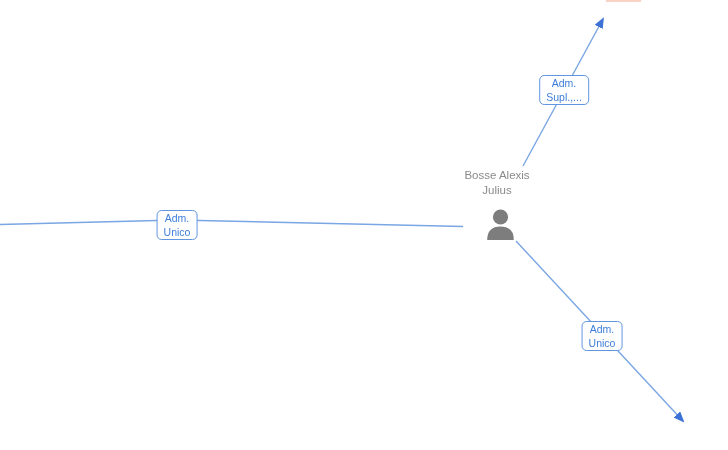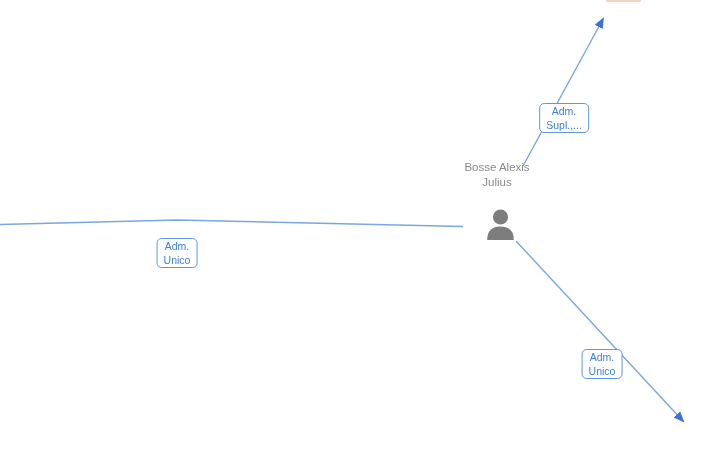--- a/index.html
+++ b/index.html
@@ -21,27 +21,27 @@
   .edges{position:absolute;left:0;top:0;}
   .edge-line{fill:none;stroke:var(--edge-color);stroke-width:1.4;}
   .node-fragment{
     position:absolute;left:606px;top:0;width:35px;height:2px;
     background:var(--fragment-pink);
   }
   .edge-label{
     position:absolute;transform:translate(-50%,-50%);
     background:#fff;border:1px solid var(--label-border);border-radius:5px;
     color:var(--label-text);font-size:10.5px;line-height:14px;
-    padding:0 6px;text-align:center;white-space:pre-line;cursor:pointer;margin-top:28px;
+    padding:0 6px;text-align:center;white-space:pre-line;cursor:pointer;
   }
   .lbl-left{left:177px;top:225px;}
   .lbl-top{left:564px;top:90px;}
   .lbl-bottom{left:602px;top:336px;}
   .person-name{
-    position:absolute;left:437px;top:160px;width:120px;
+    position:absolute;left:437px;top:168px;width:120px;
     color:var(--name-text);font-size:11.5px;line-height:15px;
     text-align:center;white-space:pre-line;
   }
   .person-icon{position:absolute;left:486px;top:209px;cursor:pointer;}
   .person-icon .silhouette{fill:var(--person-fill);}
   .watermark{
     position:absolute;left:646px;top:429px;width:82px;height:20px;
     white-space:nowrap;cursor:pointer;
     font-family:"DejaVu Serif", serif;
   }

